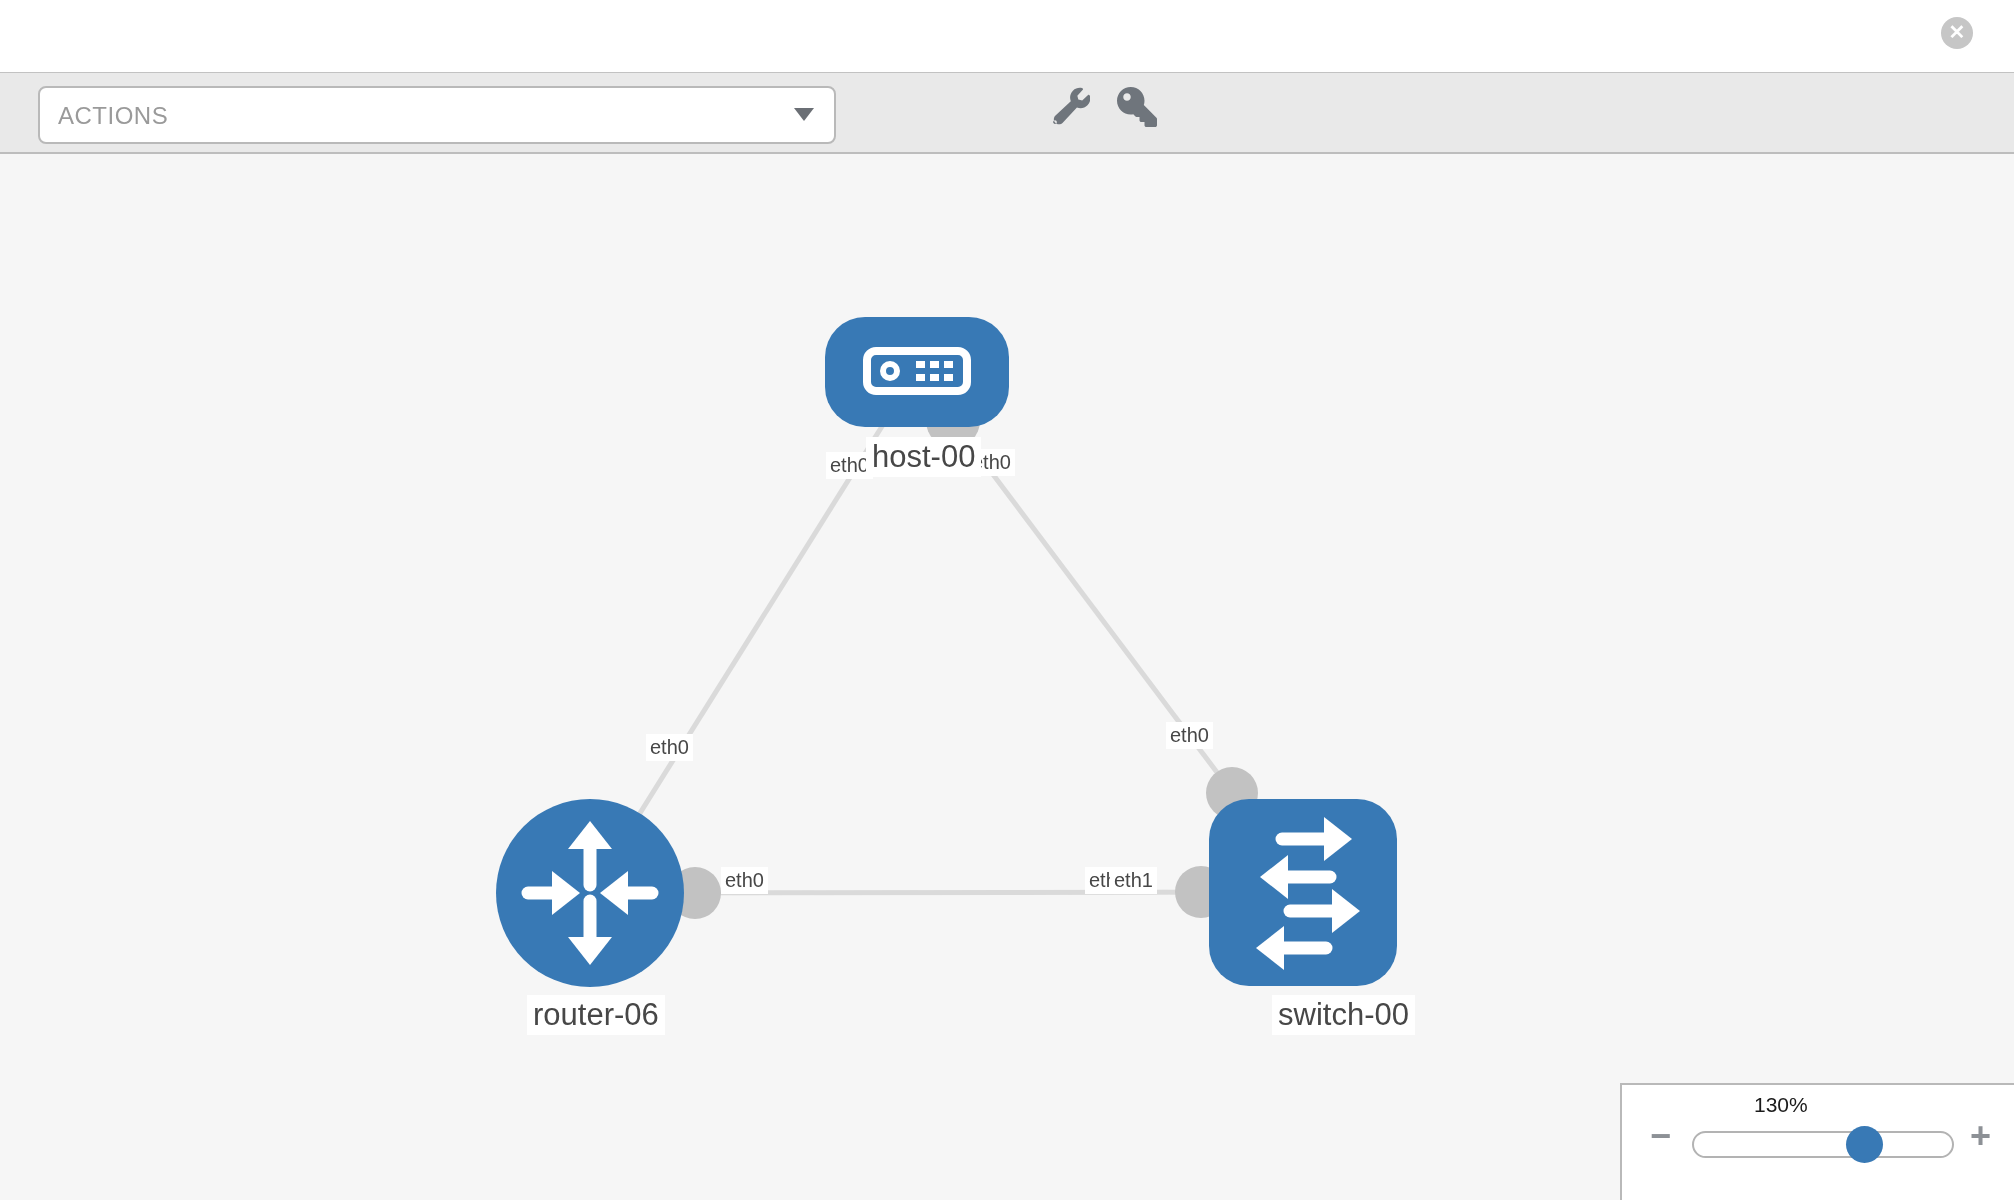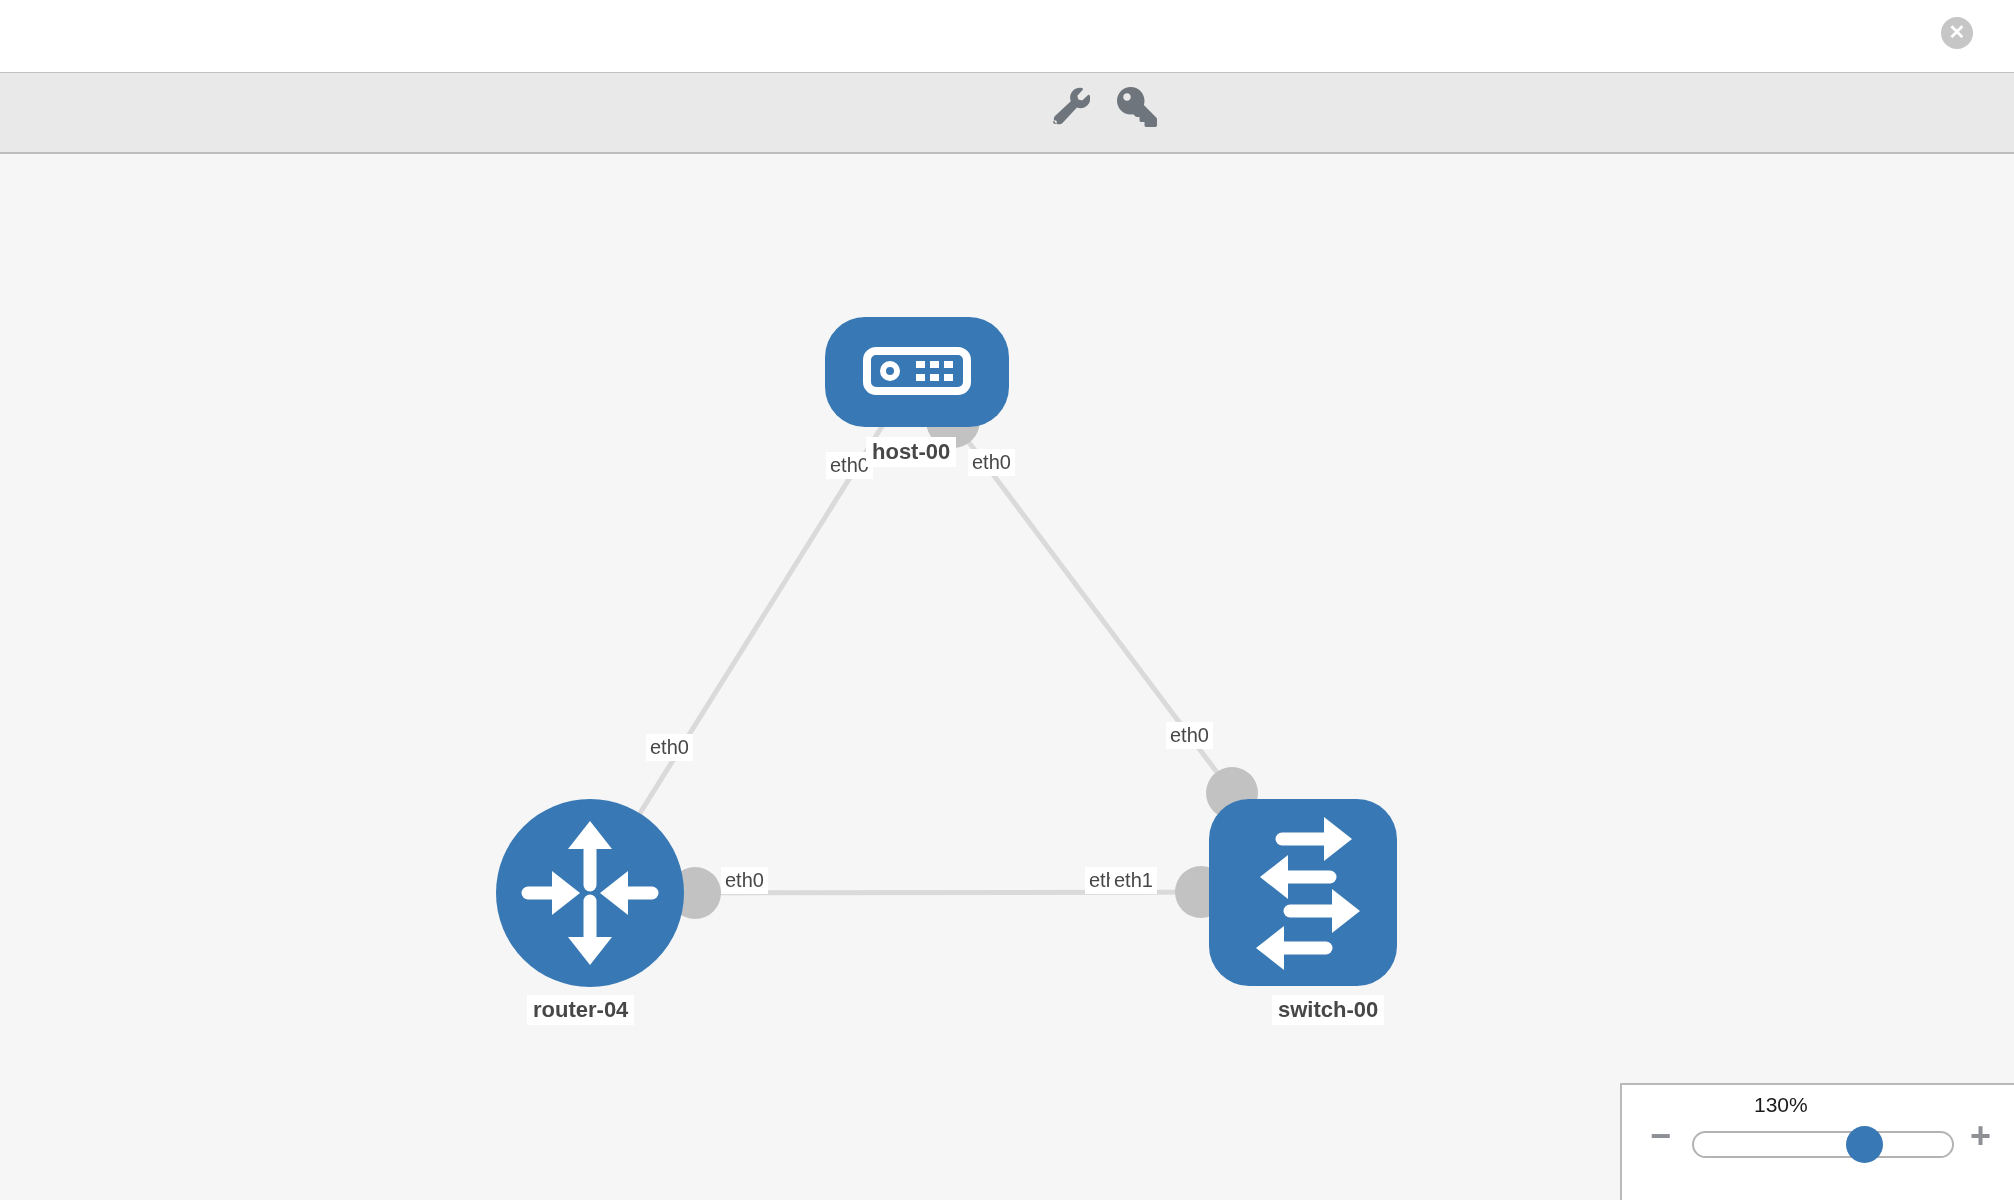--- a/index.html
+++ b/index.html
@@ -28,21 +28,21 @@
   .tool-icon svg { width:100%; height:100%; }
   .icon-wrench { left:1050px; }
   .icon-key    { left:1117px; }
 
   
   .canvas { position:absolute; left:0; top:155px; width:2014px; height:1045px; background:#f6f6f6; }
   .canvas svg.topo { position:absolute; left:0; top:0; }
 
   
   .lbl { position:absolute; background:#ffffff; color:#474747; white-space:nowrap; }
-  .node-lbl { font-size:22px; padding:2px 6px;font-weight:bold; }
+  .node-lbl { font-size:31px; padding:2px 6px; }
   .port-lbl { font-size:20px; padding:2px 4px; }
 
   
   .zoom-panel { position:absolute; left:1620px; top:1083px; width:410px; height:135px;
                 background:#ffffff; border:2px solid #b9b9b9; }
   .zoom-level { position:absolute; left:132px; top:8px; width:150px; text-align:left;
                 font-size:21px; color:#1b1b1b; }
   .zoom-minus { position:absolute; left:28px; top:30px; font-size:36px; font-weight:700; color:#8d9196; cursor:pointer; }
   .zoom-plus  { position:absolute; left:348px; top:30px; font-size:36px; font-weight:700; color:#8d9196; cursor:pointer; }
   .zoom-track { position:absolute; left:70px; top:46px; width:262px; height:27px; background:#ffffff;
@@ -51,20 +51,24 @@
                 background:#3879b5; cursor:pointer; }
 </style>
 </head>
 <body>
 
 <div class="header">
   <div class="close-btn">✕</div>
 </div>
 
 <div class="toolbar">
+  <div class="dropdown dd-actions">
+    <span class="dd-label">ACTIONS</span>
+    <span class="dd-caret"></span>
+  </div>
 
   <span class="tool-icon icon-wrench">
     <svg viewBox="0 0 512 512">
         <path fill="#6f757c" d="M507.7 109.1c-2.4-9.2-13.8-12.7-20.7-6.2l-74.9 69.8-49.6-12.7-12.7-49.6 69.8-74.9c6.5-6.9 2.9-18.3-6.3-20.7-41.3-10.7-87.3.3-119.8 32.8-36.4 36.4-45.5 89.9-27.3 135l-196 181.7c-27.3 25.3-28.1 68.3-1.7 94.6 26.4 26.4 69.4 25.6 94.6-1.7l181.6-195.9c45.1 18.2 98.6 9.2 135-27.2 32.5-32.5 43.5-78.5 32.8-119.8zM64 472c-13.2 0-24-10.8-24-24 0-13.3 10.7-24 24-24s24 10.7 24 24c0 13.2-10.7 24-24 24z"></path>
       </svg>
   </span>
 
   <span class="tool-icon icon-key">
     <svg viewBox="0 0 512 512">
         <g transform="scale(-1,1) translate(-512,0)">
@@ -138,21 +142,21 @@
 
   <div class="lbl port-lbl" style="left:826px;  top:297px;">eth0</div>
   <div class="lbl port-lbl" style="left:968px;  top:294px;">eth0</div>
   <div class="lbl port-lbl" style="left:646px;  top:579px;">eth0</div>
   <div class="lbl port-lbl" style="left:1166px; top:567px;">eth0</div>
   <div class="lbl port-lbl" style="left:721px;  top:712px;">eth0</div>
   <div class="lbl port-lbl" style="left:1085px; top:712px; z-index:1;">eth0</div>
   <div class="lbl port-lbl" style="left:1110px; top:712px; z-index:2;">eth1</div>
 
   <div class="lbl node-lbl" style="left:866px;  top:282px; z-index:3;">host-00</div>
-  <div class="lbl node-lbl" style="left:527px;  top:840px;">router-04</div>
+  <div class="lbl node-lbl" style="left:527px;  top:840px;">router-06</div>
   <div class="lbl node-lbl" style="left:1240px; top:840px;margin-left:32px;">switch-00</div>
 </div>
 
 <div class="zoom-panel">
   <div class="zoom-level">130%</div>
   <div class="zoom-minus">−</div>
   <div class="zoom-track"></div>
   <div class="zoom-thumb"></div>
   <div class="zoom-plus">+</div>
 </div>

